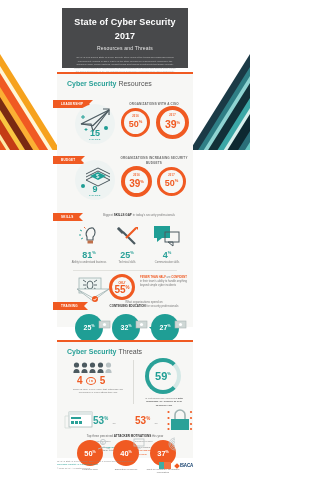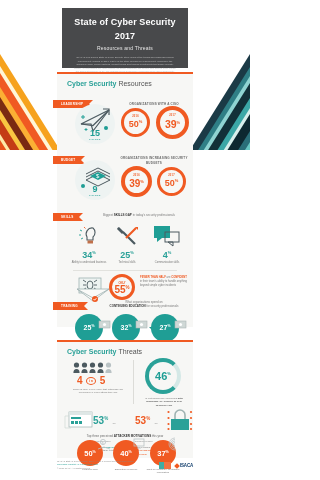--- a/index.html
+++ b/index.html
@@ -310,21 +310,21 @@
     <div style="position:absolute;left:96px;top:150px;">
       <svg width="28" height="24" viewBox="0 0 28 24">
         <rect x="1" y="2" width="16" height="12" fill="#1f9e95"></rect>
         <path d="M4 14 l0 4 l5 -4 z" fill="#1f9e95"></path>
         <rect x="12" y="8" width="14" height="10" fill="none" stroke="#4c5a60" stroke-width="1"></rect>
         <path d="M20 18 l0 4 l-5 -4 z" fill="none" stroke="#4c5a60" stroke-width="1"></path>
       </svg>
     </div>
 
     <div style="position:absolute;left:12px;top:176px;width:40px;text-align:center;">
-      <div class="statnum"><span>34</span><sup>%</sup></div>
+      <div class="statnum"><span>81</span><sup>%</sup></div>
       <div class="statlbl">Ability to understand business</div>
     </div>
     <div style="position:absolute;left:51px;top:176px;width:38px;text-align:center;">
       <div class="statnum"><span>25</span><sup>%</sup></div>
       <div class="statlbl">Technical skills</div>
     </div>
     <div style="position:absolute;left:90px;top:176px;width:40px;text-align:center;">
       <div class="statnum"><span>4</span><sup>%</sup></div>
       <div class="statlbl">Communication skills</div>
     </div>
@@ -437,21 +437,21 @@
     <div class="fourinfive" style="left:20px;top:33px;">
       <span>4</span>
       <span style="font-size:3.5px;color:#f05a22;border:.8px solid #f05a22;border-radius:50%;padding:1px 2px;vertical-align:2px;">in</span>
       <span>5</span>
     </div>
     <div class="t-desc" style="left:10px;top:46px;width:62px;">There is likely a very likely that enterprise will experience a cyber attack this year</div>
 
     <div class="vline" style="left:76px;top:18px;height:44px;"></div>
 
     <div class="ring teal" style="left:88px;top:16px;width:36px;height:36px;border:4px solid #2aa198;border-right-color:#d4e8e6;">
-      <span class="rval" style="font-size:11px;margin-top:0;"><span>46</span><sup>%</sup></span>
+      <span class="rval" style="font-size:11px;margin-top:0;"><span>59</span><sup>%</sup></span>
     </div>
     <div class="t-desc" style="left:82px;top:55px;width:50px;">
       <span>of enterprises are concerned</span>
       <b style="color:#555">with INTERNET OF THINGS</b>
       <b style="color:#555">IN THE WORKPLACE</b>
     </div>
 
     <div style="position:absolute;left:8px;top:68px;">
       <svg width="28" height="20" viewBox="0 0 28 20">
         <rect x="4" y="2" width="23" height="15" fill="#fff" stroke="#9fb3b2" stroke-width=".7"></rect>

